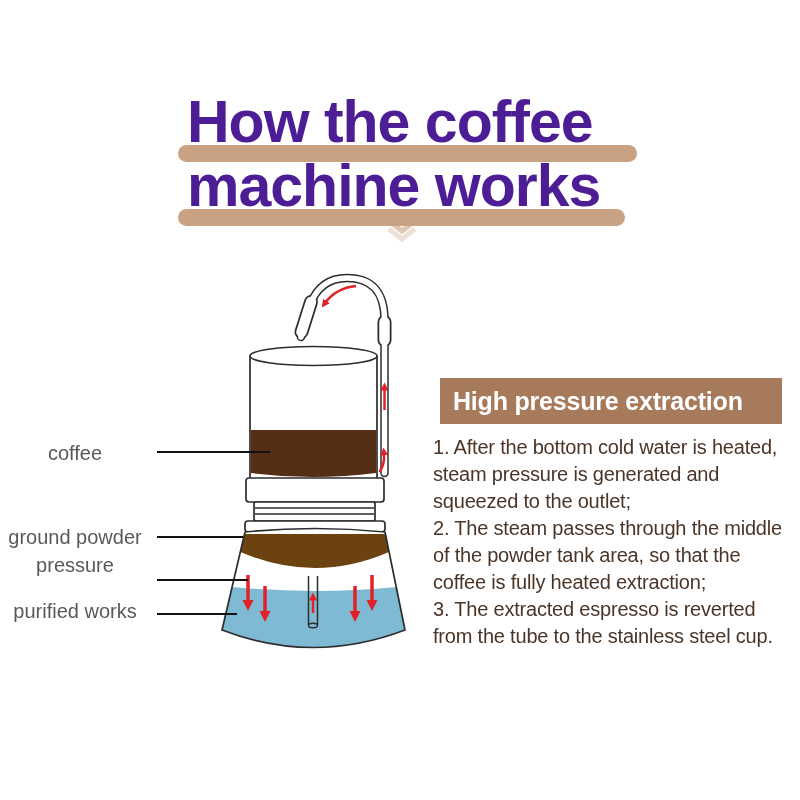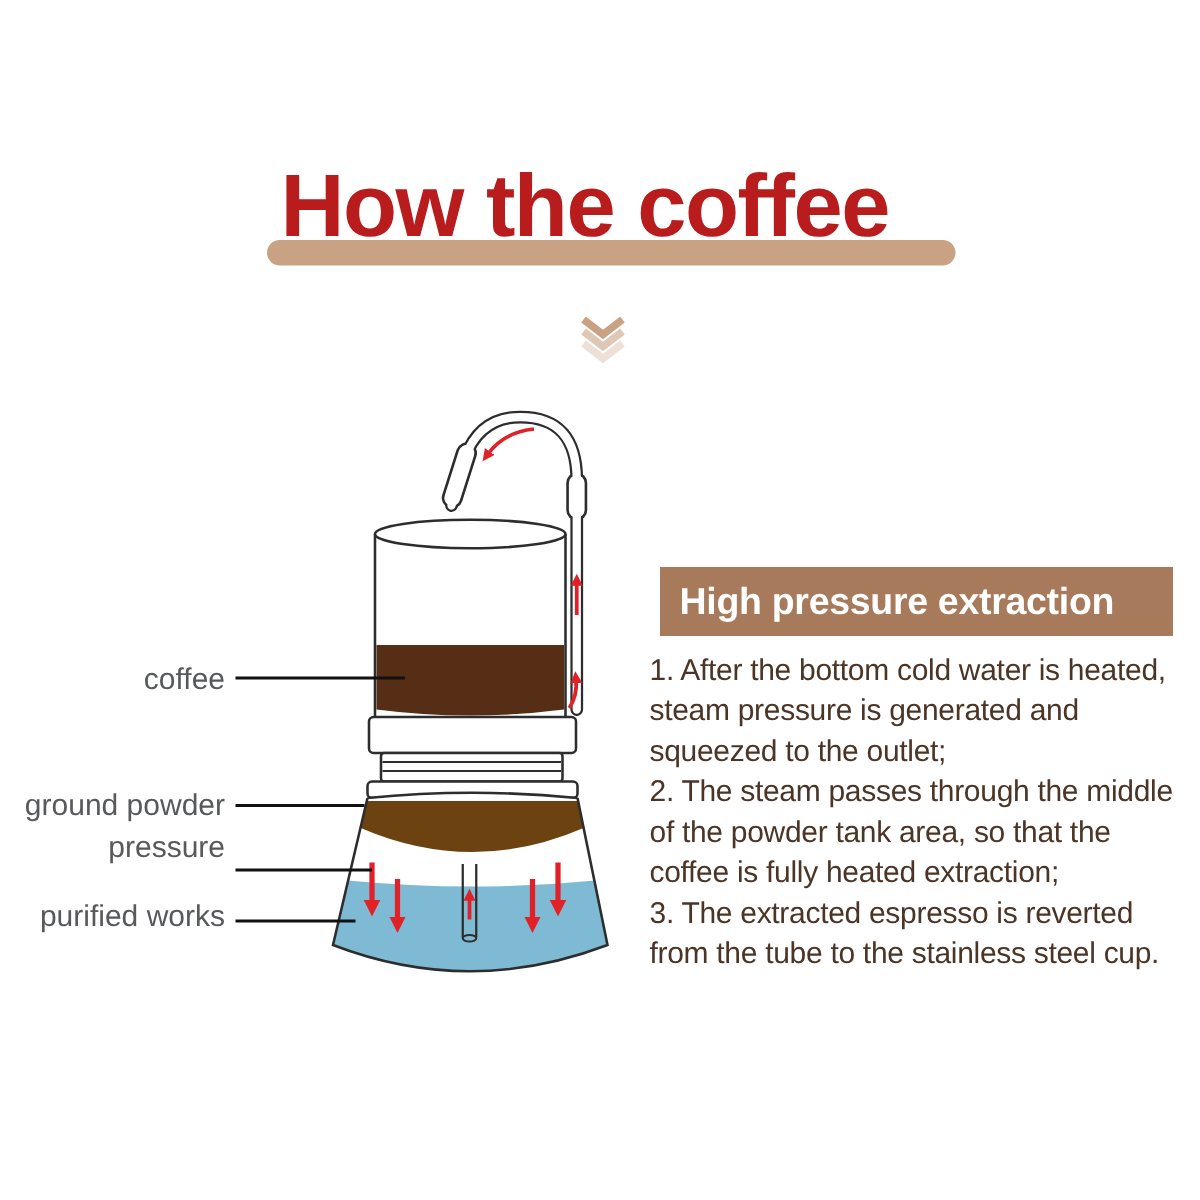--- a/index.html
+++ b/index.html
@@ -3,28 +3,28 @@
 <meta charset="utf-8">
 <style>
   html,body{margin:0;padding:0;}
   body{
     width:800px;height:800px;position:relative;background:#ffffff;
     font-family:"Liberation Sans","DejaVu Sans",sans-serif;overflow:hidden;
   }
   
   .title{position:absolute;left:178px;top:90px;}
   .title-line{position:relative;height:64px;line-height:64px;
-    font-size:59px;font-weight:700;color:#b91c1c;white-space:nowrap;margin-top:15px;}
+    font-size:59px;font-weight:700;color:#4c1d95;white-space:nowrap;}
   .title-line .txt{position:relative;z-index:2;margin-left:9px;letter-spacing:-1px;}
   .hl-bar{position:absolute;z-index:1;height:17px;border-radius:9px;background:#C9A183;top:55px;left:0;}
   .hl-bar.b1{width:459px;}
   .hl-bar.b2{width:447px;}
   .chevron{position:absolute;left:386px;top:211px;}
   
-  .dlabel{position:absolute;left:0;width:150px;text-align:right;
+  .dlabel{position:absolute;left:0;width:150px;text-align:center;
     font-size:20px;line-height:24px;color:#58595B;}
   .lbl-coffee{top:441px;}
   .lbl-ground{top:525px;}
   .lbl-pressure{top:553px;}
   .lbl-water{top:599px;}
   .machine{position:absolute;left:150px;top:260px;}
   
   .banner{position:absolute;left:440px;top:378px;width:342px;height:46px;
     background:#A67A5B;color:#ffffff;font-size:25px;font-weight:700;
     line-height:46px;padding-left:13px;box-sizing:border-box;letter-spacing:-0.2px;}
@@ -32,20 +32,24 @@
     font-size:20px;line-height:27px;color:#4B3526;letter-spacing:-0.2px;}
   .step{white-space:pre-line;}
 </style>
 </head>
 <body>
 
 <div class="title">
   <div class="title-line">
     <div class="hl-bar b1"></div>
     <span class="txt">How the coffee</span>
+  </div>
+  <div class="title-line">
+    <div class="hl-bar b2"></div>
+    <span class="txt">machine works</span>
   </div>
 </div>
 
 <svg class="chevron" width="32" height="36" viewBox="0 0 32 36">
   <polyline points="3,2 16,12 29,2" fill="none" stroke="#C9A183" stroke-width="5" opacity="1"></polyline>
   <polyline points="3,10 16,20 29,10" fill="none" stroke="#C9A183" stroke-width="5" opacity="0.6"></polyline>
   <polyline points="3,18 16,28 29,18" fill="none" stroke="#C9A183" stroke-width="5" opacity="0.33"></polyline>
 </svg>
 
 <svg class="machine" width="320" height="400" viewBox="0 0 320 400">

